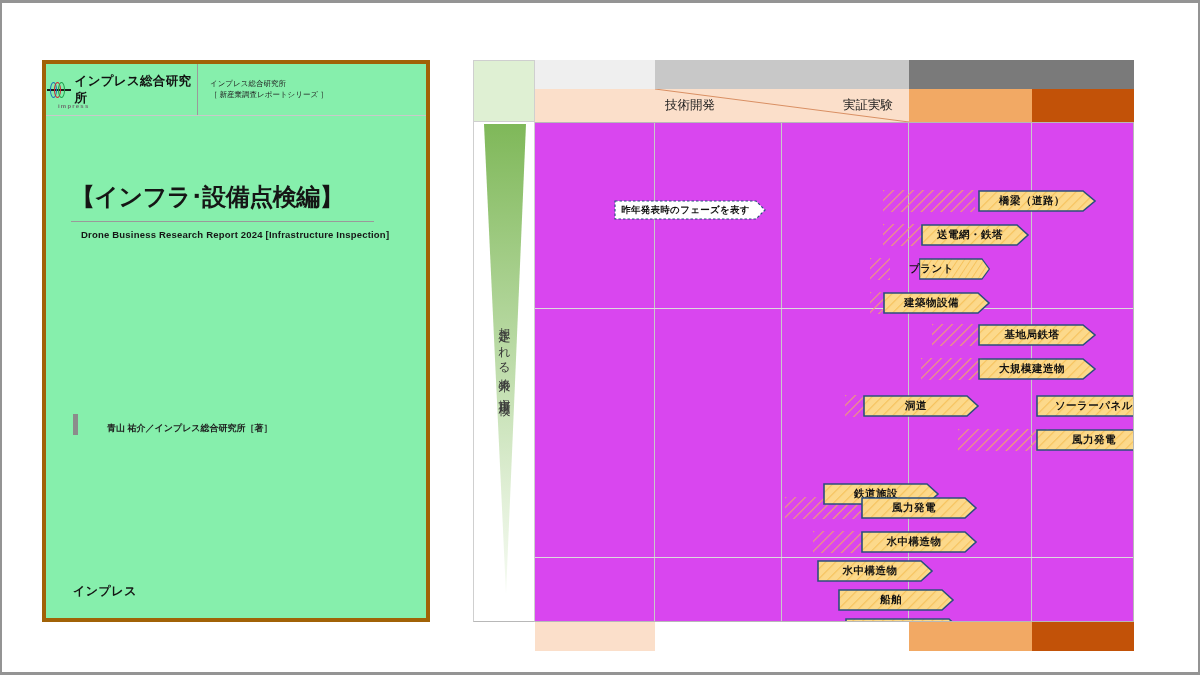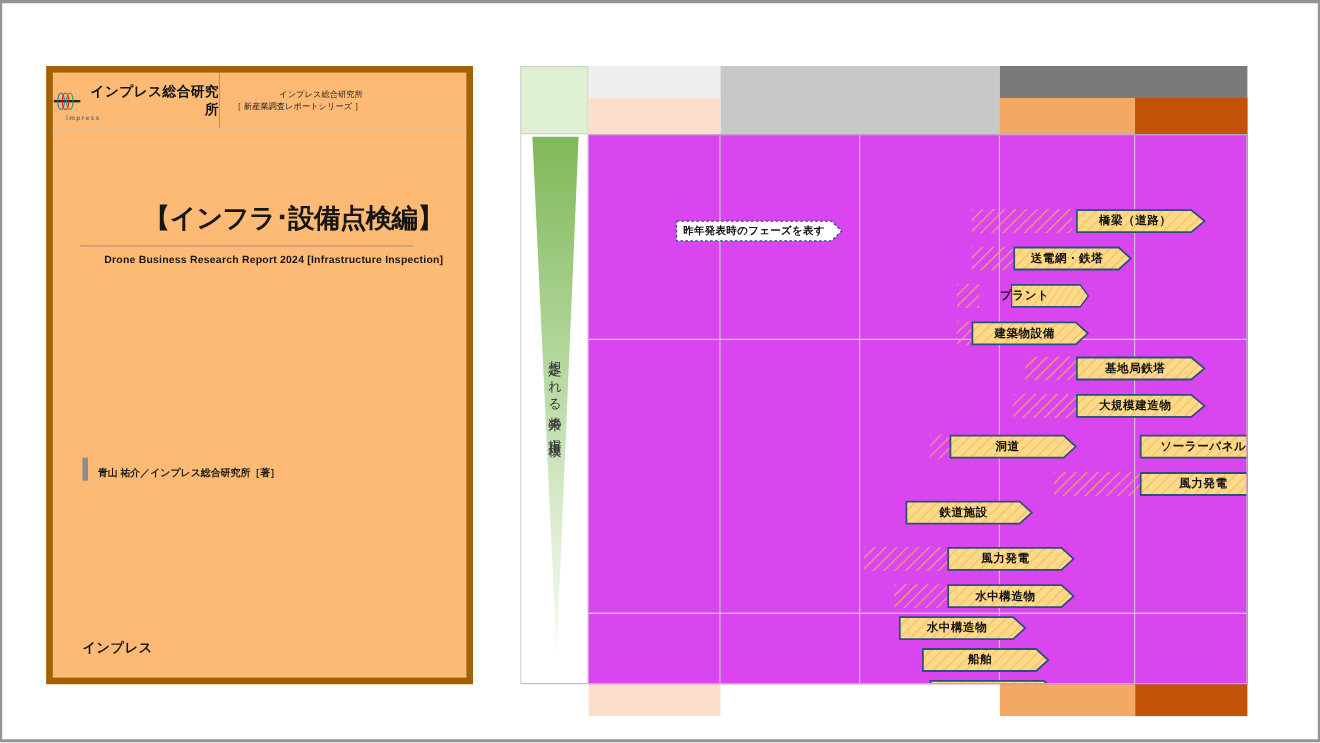--- a/index.html
+++ b/index.html
@@ -18,23 +18,22 @@
     border-left: 2px solid #949494;
     border-right: 2px solid #949494;
     overflow: hidden;
   }
 
   
   #cover {
     position: absolute;
     left: 40px; top: 57px;
     width: 388px; height: 562px;
-    background: #fdba74;
-    border: 6px solid #a16207;
-    text-align: right;
+    background: #86efac;
+    border: 4px solid #a16207;
   }
   #cover-header {
     position: absolute; left: 0; top: 0; width: 100%; height: 52px;
     border-bottom: 1px solid #c9c9c9;
     display: flex; align-items: center;
   }
   .logo-block {
     width: 152px; height: 100%;
     display: flex; align-items: center; justify-content: center;
     border-right: 1px solid #9a9a9a;
@@ -82,21 +81,21 @@
   }
   .title-en {
     margin-top: 7px; font-size: 9.5px; font-weight: bold;
     color: #161616; letter-spacing: 0.2px; padding-left: 10px;
   }
   #cover-author {
     position: absolute; left: 27px; top: 350px;
     display: flex; align-items: stretch; gap: 9px;
   }
   .author-bar { width: 5px; background: #8c8c8c; }
-  .author-text { font-size: 9px; color: #1d1d1d; padding-top: 8px; font-weight: bold; }
+  .author-text { font-size: 9px; color: #1d1d1d; padding-top: 8px; font-weight: bold; margin-left: 20px; }
   #cover-footer {
     position: absolute; left: 27px; bottom: 18px;
     font-size: 12px; font-weight: bold; color: #141414; letter-spacing: 0.5px;
   }
 
   
   #chart {
     position: absolute;
     left: 471px; top: 57px;
     width: 661px; height: 562px;
@@ -229,20 +228,29 @@
       </div>
       <div class="hdr-row1 phase-dev hdr-cell bold" style="left:182px; width:254px;">
         <span>開発フェーズ</span>
       </div>
       <div class="hdr-row1 phase-biz hdr-cell bold" style="left:436px; width:225px;">
         <span>事業化フェーズ</span>
       </div>
 
       <div class="hdr-row2 sub-basic hdr-cell" style="left:62px; width:120px;">
         <span>基礎・調査研究</span>
+      </div>
+      <div class="hdr-row2 sub-dev" style="left:182px; width:254px;">
+        <svg class="diag" viewBox="0 0 254 33" preserveAspectRatio="none">
+          <line x1="0" y1="0" x2="254" y2="33" stroke="#d98f63" stroke-width="1"></line>
+        </svg>
+        <div class="hdr-cell" style="position:absolute;left:0;top:0;width:100%;">
+          <span class="lbl" style="position:absolute;left:10px;">技術開発</span>
+          <span class="lbl" style="position:absolute;right:16px;">実証実験</span>
+        </div>
       </div>
       <div class="hdr-row2 sub-comm hdr-cell" style="left:436px; width:123px;">
         <span>商用化・実用化</span>
       </div>
       <div class="hdr-row2 sub-spread hdr-cell" style="left:559px; width:102px;">
         <span>普及</span>
       </div>
 
       <div id="axis-col">
         <svg id="axis-tri" viewBox="0 0 62 470" preserveAspectRatio="none">
@@ -396,21 +404,21 @@
           <div class="bar-label">ソーラーパネル</div>
         </div>
 
         <div class="bar" style="left:501px; top:306px; width:126px;">
           <svg viewBox="0 0 126 22" preserveAspectRatio="none">
               <polygon points="1,1 113,1 125,11 113,21 1,21" fill="url(#bp)" stroke="#2b4f7e" stroke-width="1.6"></polygon>
             </svg>
           <div class="bar-label">風力発電</div>
         </div>
 
-        <div class="bar" style="left:288px; top:332px; width:116px;">
+        <div class="bar" style="left:288px; top:360px; width:116px;">
           <svg viewBox="0 0 116 22" preserveAspectRatio="none">
               <polygon points="1,1 104,1 115,11 104,21 1,21" fill="url(#bp)" stroke="#2b4f7e" stroke-width="1.6"></polygon>
             </svg>
           <div class="bar-label">鉄道施設</div>
         </div>
 
         <div class="bar" style="left:326px; top:374px; width:116px;">
           <svg viewBox="0 0 116 22" preserveAspectRatio="none">
               <polygon points="1,1 104,1 115,11 104,21 1,21" fill="url(#bp)" stroke="#2b4f7e" stroke-width="1.6"></polygon>
             </svg>

